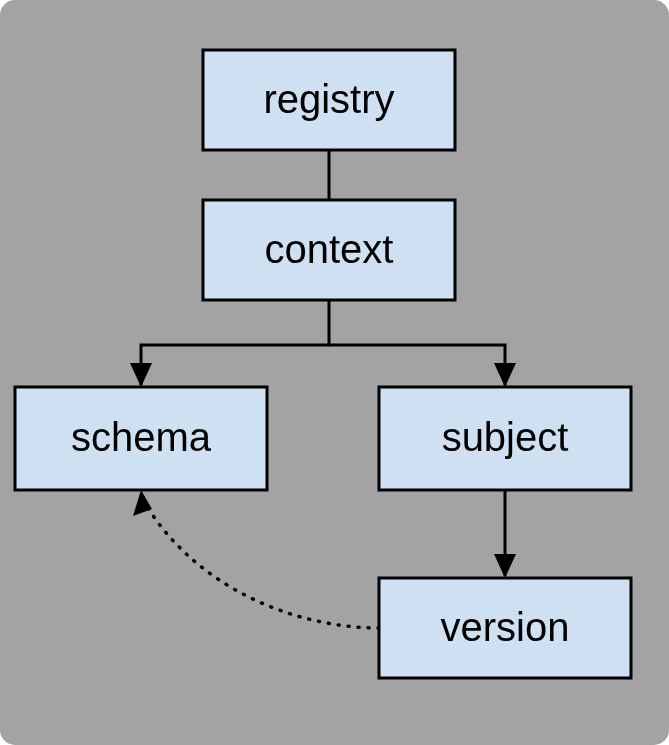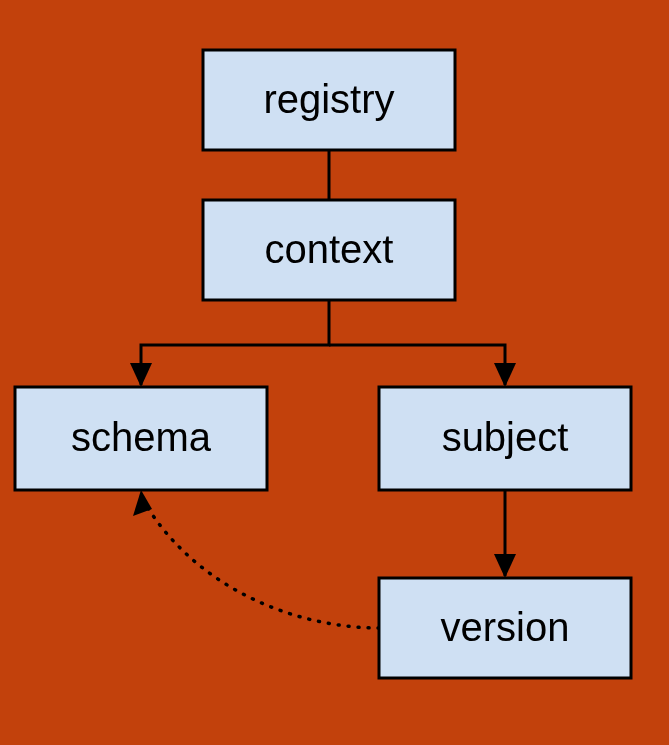--- a/index.html
+++ b/index.html
@@ -11,21 +11,22 @@
   body {
     width: 669px;
     height: 745px;
     overflow: hidden;
     font-family: "Liberation Sans", sans-serif;
   }
   #diagram-canvas {
     position: relative;
     width: 669px;
     height: 745px;
-    background: #c2410c;
+    background: #a3a3a3;
+    border-radius: 15px;
   }
   svg.diagram-svg {
     display: block;
     width: 669px;
     height: 745px;
   }
   .node-box {
     fill: #cfe0f3;
     stroke: #000000;
     stroke-width: 3;

